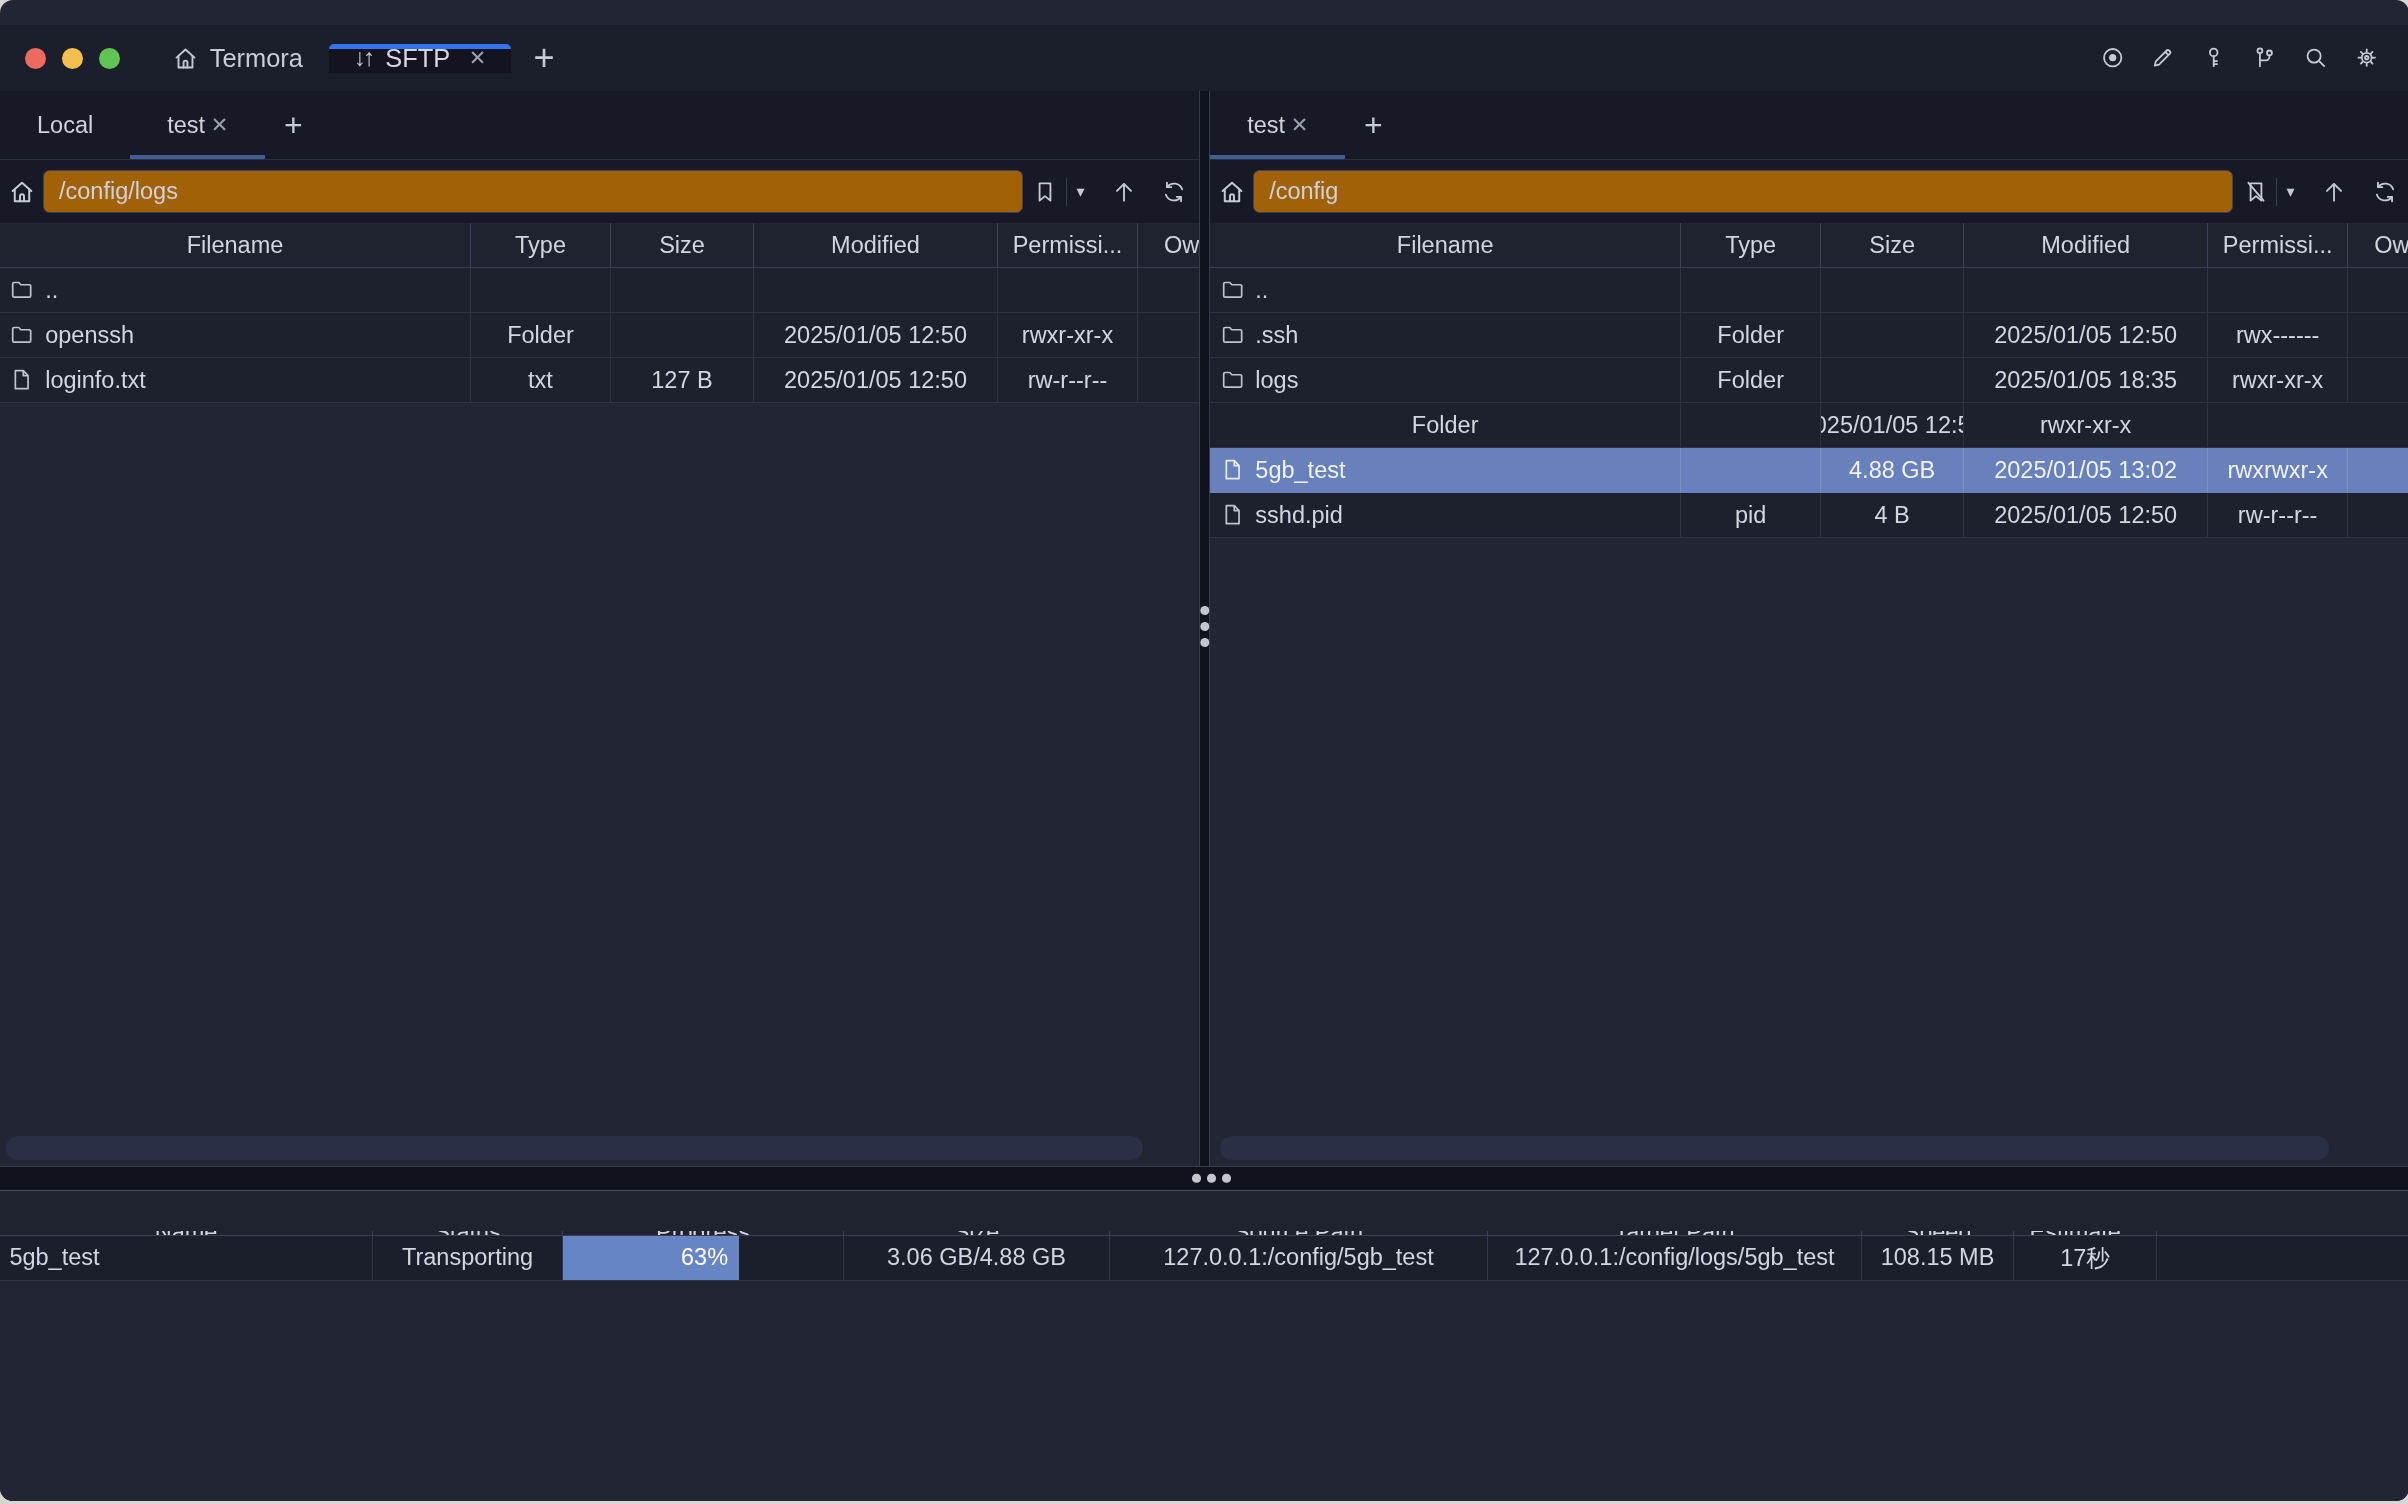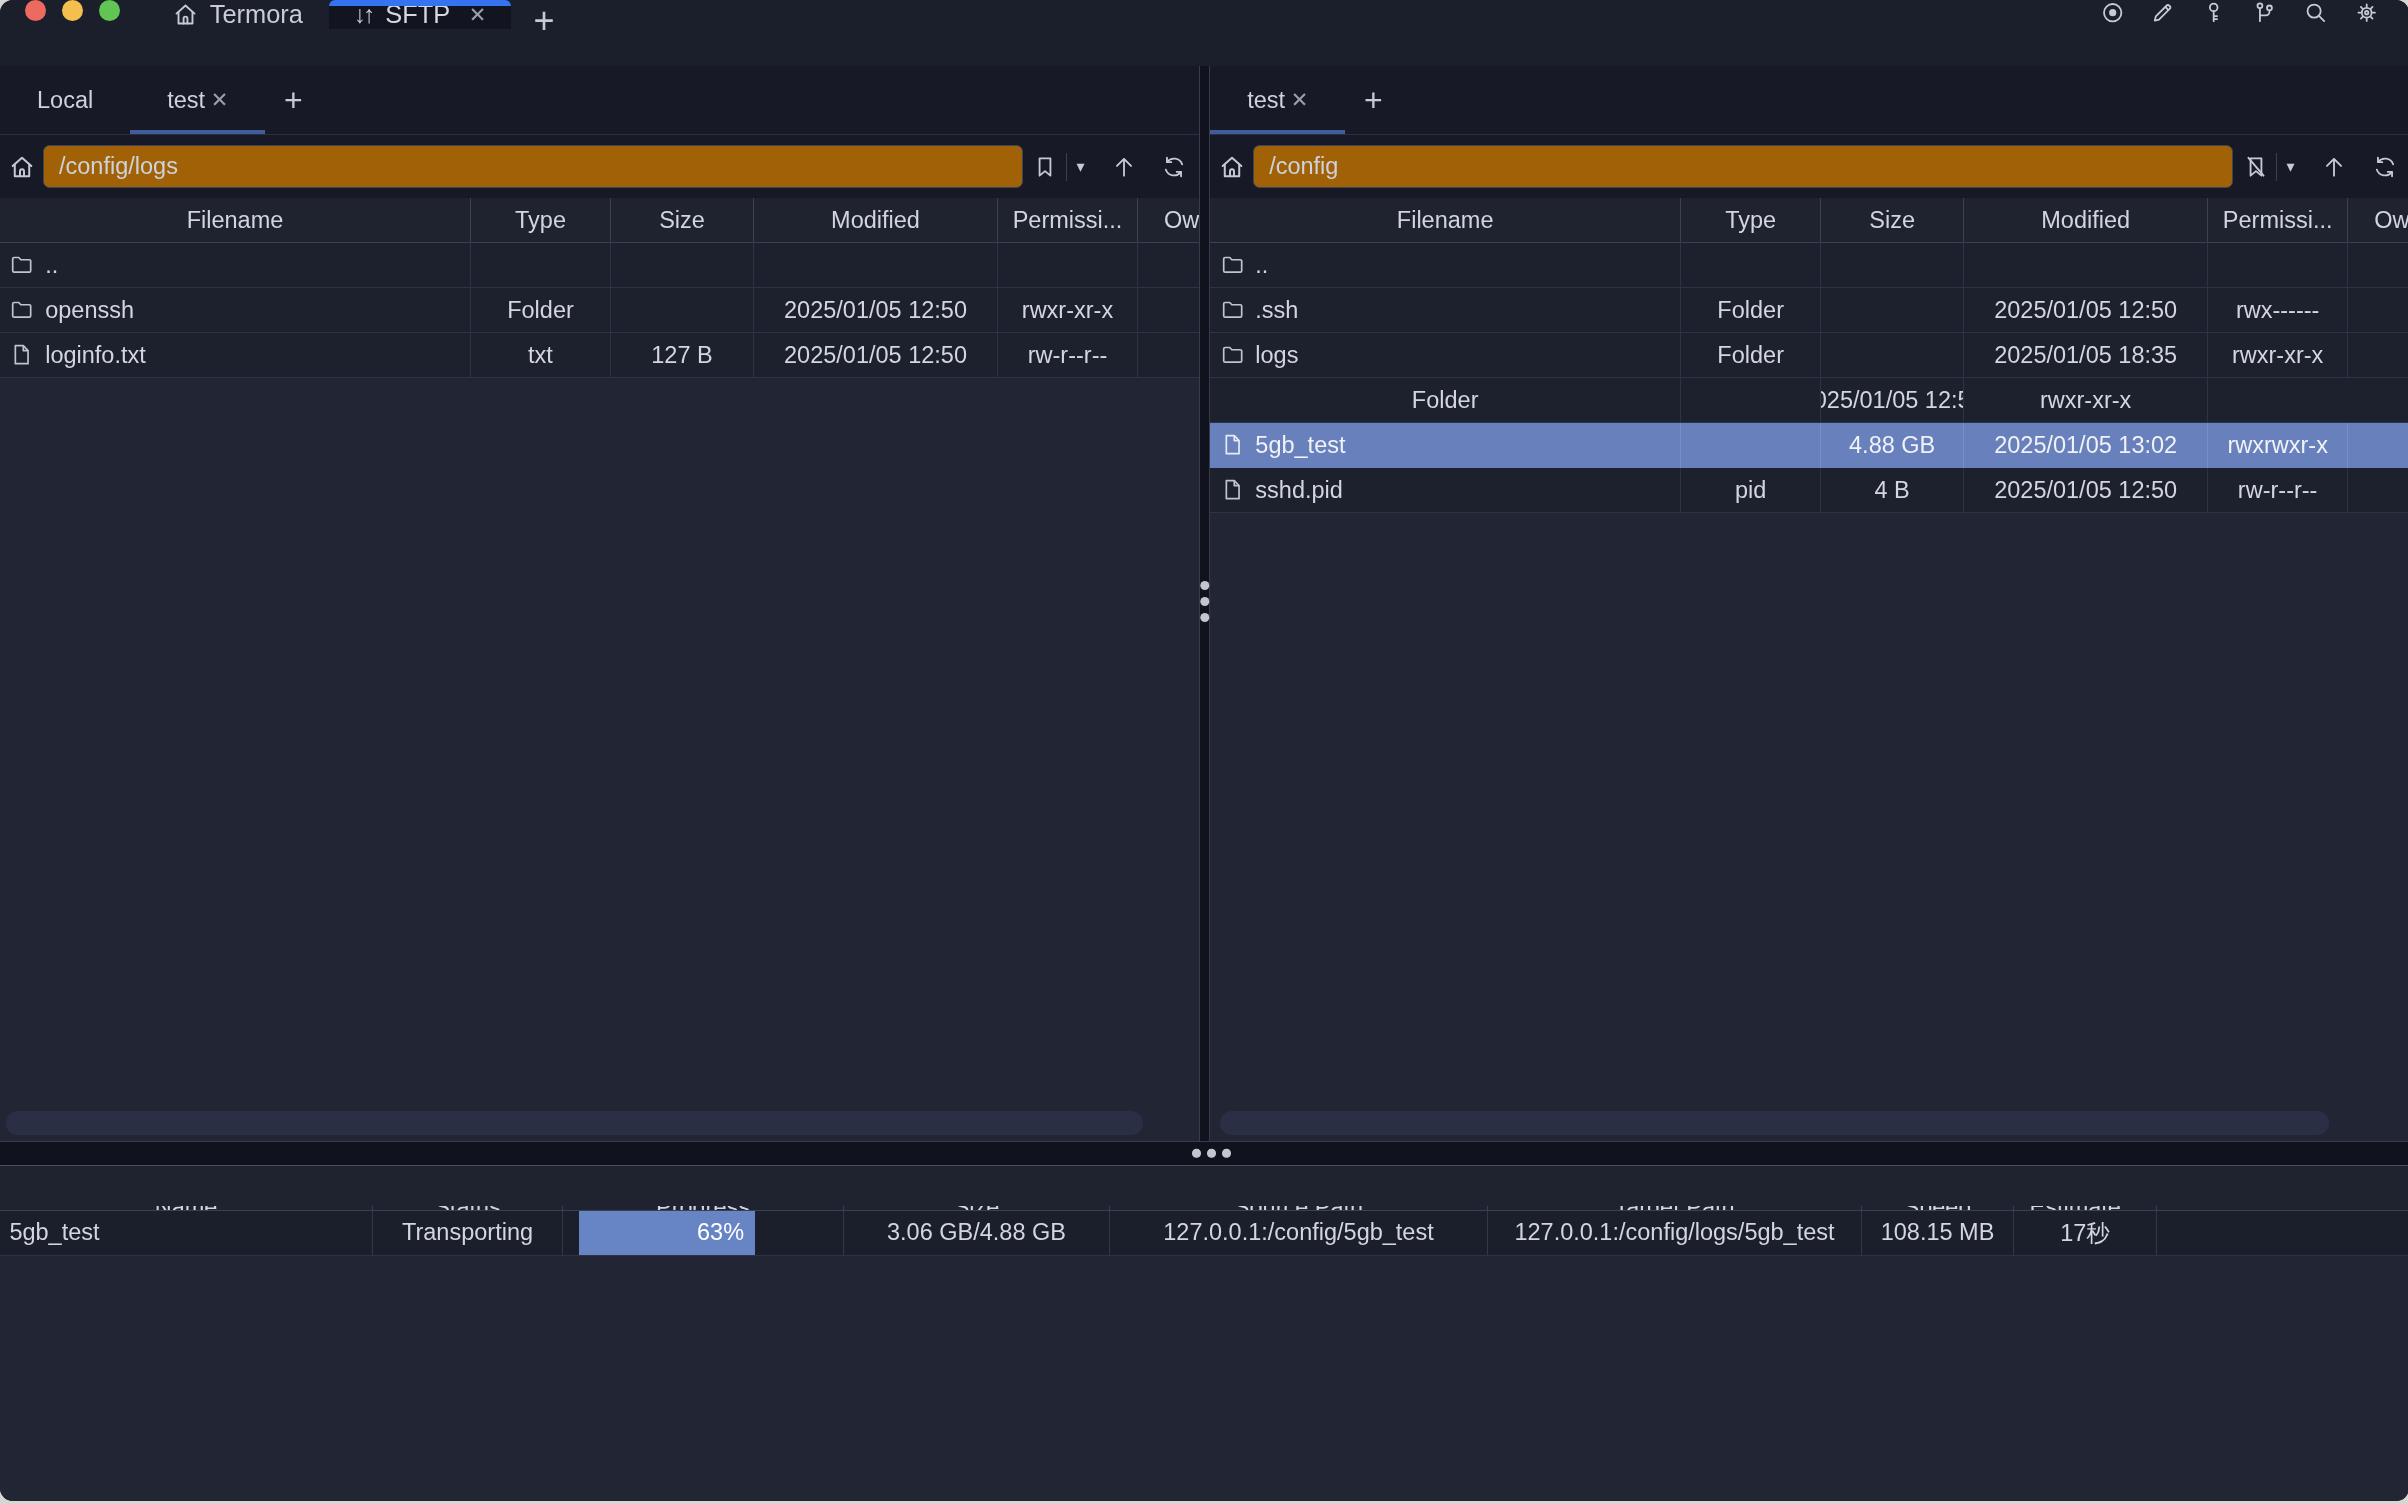--- a/index.html
+++ b/index.html
@@ -1,20 +1,20 @@
 <!DOCTYPE html>
 <html style="font-size:15px"><head>
 <meta charset="utf-8">
 <style>
   html,body{margin:0;padding:0;background:#d8d6d2;font-family:"Liberation Sans","DejaVu Sans",sans-serif;}
   *{box-sizing:border-box;}
   .window{position:relative;width:2409px;height:1501px;background:#222634;border-radius:13px;overflow:hidden;color:#d3d6df;}
 
   
-  .titlebar{position:relative;height:66px;background:#1b1e2b;display:flex;align-items:flex-start;}
+  .titlebar{position:relative;height:66px;background:#1b1e2b;display:flex;align-items:center;margin-top:25px;}
   .traffic{display:flex;align-items:center;gap:16px;padding:0 26px 0 24.5px;}
   .tl{width:21px;height:21px;border-radius:50%;}
   .home-tab{display:flex;align-items:center;gap:11.3px;padding:0 26px;color:#c9ccd6;font-size:25.4px;cursor:default;}
   .app-tab{position:relative;display:flex;align-items:center;gap:13px;padding:0 24.5px;background:#12141f;color:#d5d8e1;font-size:25.4px;border-radius:7.5px 7.5px 0 0;margin-top:0;}
   .app-tab .accent{position:absolute;top:0;left:0;right:0;height:5.6px;background:#3573f0;border-radius:7.5px 7.5px 0 0;}
   .app-tab .updown{font-size:24.5px;color:#c6cad4;letter-spacing:-2.8px;}
   .app-tab .close, .ptab .close{color:#9aa0ae;font-size:21px;margin-left:5.6px;cursor:pointer;}
   .titlebar .newtab{display:flex;align-items:center;justify-content:center;width:66px;color:#c6cad4;font-size:36px;font-weight:300;cursor:pointer;}
   .titlebar .spacer{flex:1;}
   .global-icons{display:flex;align-items:center;gap:25.4px;padding-right:30px;}
@@ -74,21 +74,21 @@
   .ttable{font-size:23.5px;}
   .trow,.thead{display:grid;grid-template-columns:373px 190px 281px 266px 378px 374px 152px 143px minmax(0,1fr);}
   .thead{height:45px;background:#1f2330;border-bottom:0.9px solid #3b4054;color:#d2d5de;}
   .thead .hc{display:flex;align-items:center;justify-content:center;border-right:0.9px solid #3b4054;overflow:hidden;white-space:nowrap;margin-top:40px;}
   .thead .hc:last-child{border-right:none;}
   .trow{height:45px;background:#1b1f2b;border-bottom:0.9px solid #2d3244;}
   .trow .c{display:flex;align-items:center;justify-content:center;border-right:0.9px solid #323749;overflow:hidden;white-space:nowrap;}
   .trow .c:last-child{border-right:none;}
   .trow .c.name{justify-content:flex-start;padding-left:9.4px;}
   .trow .c.progress{position:relative;padding:0;justify-content:flex-start;}
-  .pfill{height:100%;background:#6785c4;display:flex;align-items:center;justify-content:flex-end;color:#ffffff;padding-right:11.3px;margin-left:16px;}
+  .pfill{height:100%;background:#6785c4;display:flex;align-items:center;justify-content:flex-end;color:#ffffff;padding-right:11.3px;}
   .bottomfill{height:249px;background:#222634;}
 </style>
 </head>
 <body>
 
 <div class="window">
 
   <header class="titlebar">
     <div class="traffic">
       <span class="tl" style="background:#ec6a5e"></span>

